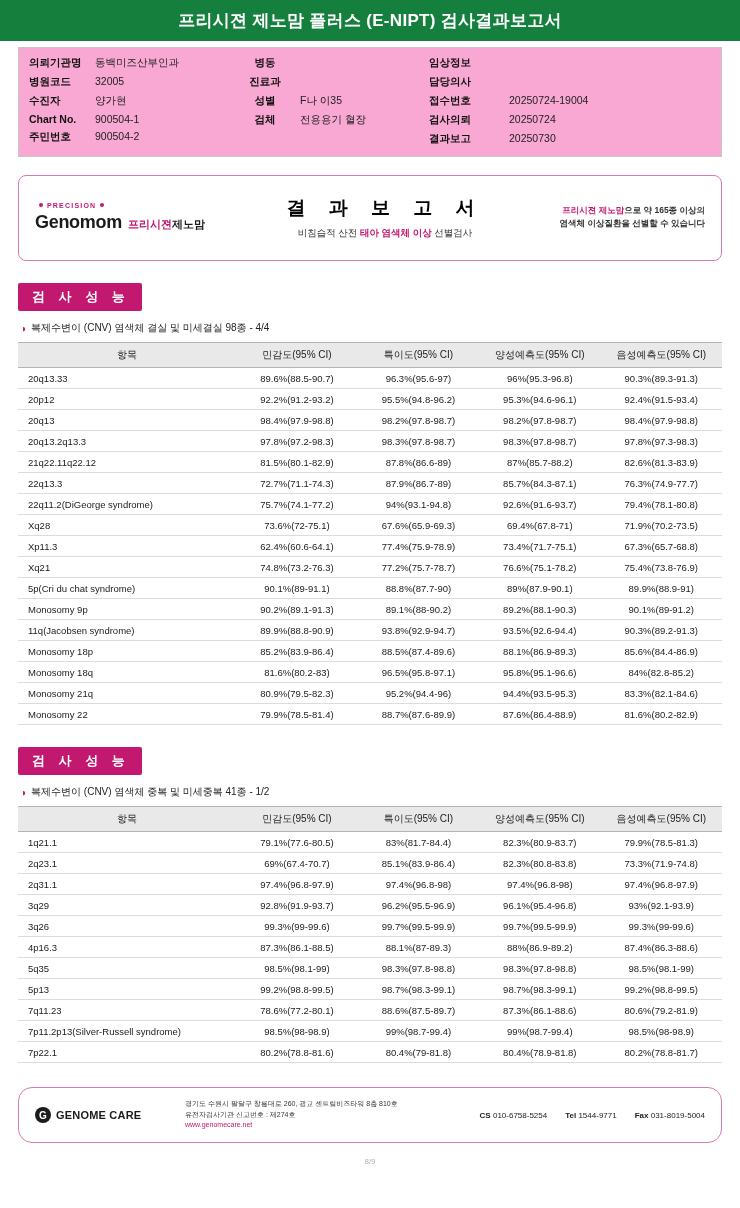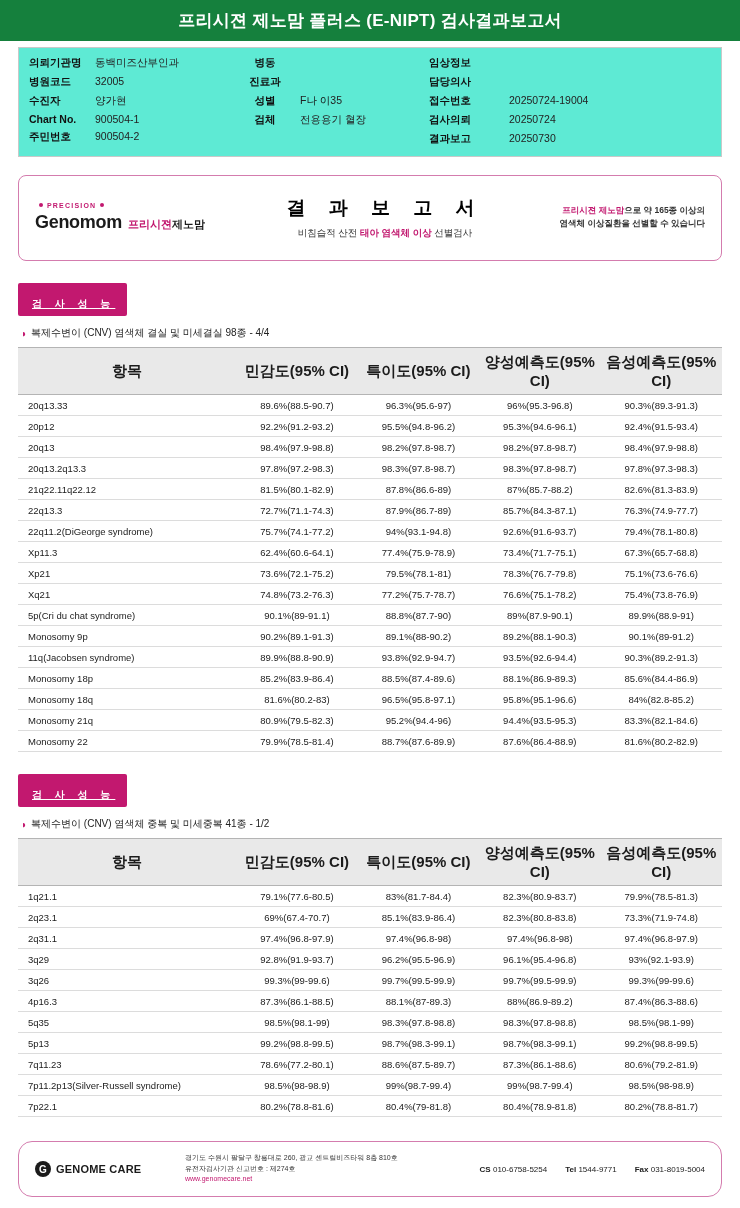--- a/index.html
+++ b/index.html
@@ -21,21 +21,21 @@
     color: #ffffff;
     text-align: center;
     font-size: 17px;
     font-weight: bold;
     padding: 9px 0 9px;
     letter-spacing: .3px;
   }
   
   .info-box {
     border: 1px solid #c9c9c9;
-    background: #5eead4;
+    background: #f9a8d4;
     margin: 6px 18px 0 18px;
     padding: 8px 10px 10px 10px;
     display: flex;
     font-size: 10.5px;
     color: #111;
   }
   .info-col { display: flex; flex-direction: column; gap: 5px; }
   .info-col.c1 { width: 205px; }
   .info-col.c2 { width: 195px; text-align: center; }
   .info-col.c3 { flex: 1; }
@@ -76,50 +76,49 @@
   .right-note {
     width: 185px; text-align: right; font-size: 8.5px; color: #333; line-height: 1.5;
     font-weight: bold;
   }
   .right-note .hl { color: #c2186f; }
   
   .section { margin: 22px 18px 0 18px; }
   .sec-head {
     background: #c2186f;
     color: #fff;
-    font-size: 10px;
+    font-size: 13px;
     font-weight: bold;
     letter-spacing: 5px;
-    padding: 14px 12px 5px 14px;
+    padding: 5px 12px 5px 14px;
     display: inline-block;
     border-radius: 2px;
-    text-decoration: underline;
   }
   .sec-sub {
     font-size: 10px;
     color: #222;
     margin: 10px 0 7px 2px;
     display: flex; align-items: center; gap: 5px;
   }
   .sec-sub .bullet { color: #c2186f; font-size: 10px; }
   
   table.data {
     width: 100%;
     border-collapse: collapse;
     font-size: 9.5px;
     color: #1b1b1b;
   }
   table.data thead th {
     background: #e9e9e9;
     border-top: 1px solid #b4b4b4;
     border-bottom: 1px solid #b4b4b4;
-    font-weight: bold;
+    font-weight: normal;
     padding: 5px 4px;
     text-align: center;
-    font-size: 15px;
+    font-size: 10px;
   }
   table.data tbody td {
     border-bottom: 1px solid #dcdcdc;
     padding: 4.5px 4px;
     text-align: center;
   }
   table.data tbody td.item {
     text-align: left;
     padding-left: 10px;
   }
@@ -321,32 +320,32 @@
             <td>76.3%(74.9-77.7)</td>
           </tr>
         <tr>
             <td class="item">22q11.2(DiGeorge syndrome)</td>
             <td>75.7%(74.1-77.2)</td>
             <td>94%(93.1-94.8)</td>
             <td>92.6%(91.6-93.7)</td>
             <td>79.4%(78.1-80.8)</td>
           </tr>
         <tr>
+            <td class="item">Xq28</td>
+            <td>73.6%(72-75.1)</td>
+            <td>67.6%(65.9-69.3)</td>
+            <td>69.4%(67.8-71)</td>
+            <td>71.9%(70.2-73.5)</td>
+          </tr>
+        <tr>
             <td class="item">Xp11.3</td>
             <td>62.4%(60.6-64.1)</td>
             <td>77.4%(75.9-78.9)</td>
             <td>73.4%(71.7-75.1)</td>
             <td>67.3%(65.7-68.8)</td>
-          </tr>
-        <tr>
-            <td class="item">Xp21</td>
-            <td>73.6%(72.1-75.2)</td>
-            <td>79.5%(78.1-81)</td>
-            <td>78.3%(76.7-79.8)</td>
-            <td>75.1%(73.6-76.6)</td>
           </tr>
         <tr>
             <td class="item">Xq21</td>
             <td>74.8%(73.2-76.3)</td>
             <td>77.2%(75.7-78.7)</td>
             <td>76.6%(75.1-78.2)</td>
             <td>75.4%(73.8-76.9)</td>
           </tr>
         <tr>
             <td class="item">5p(Cri du chat syndrome)</td>

